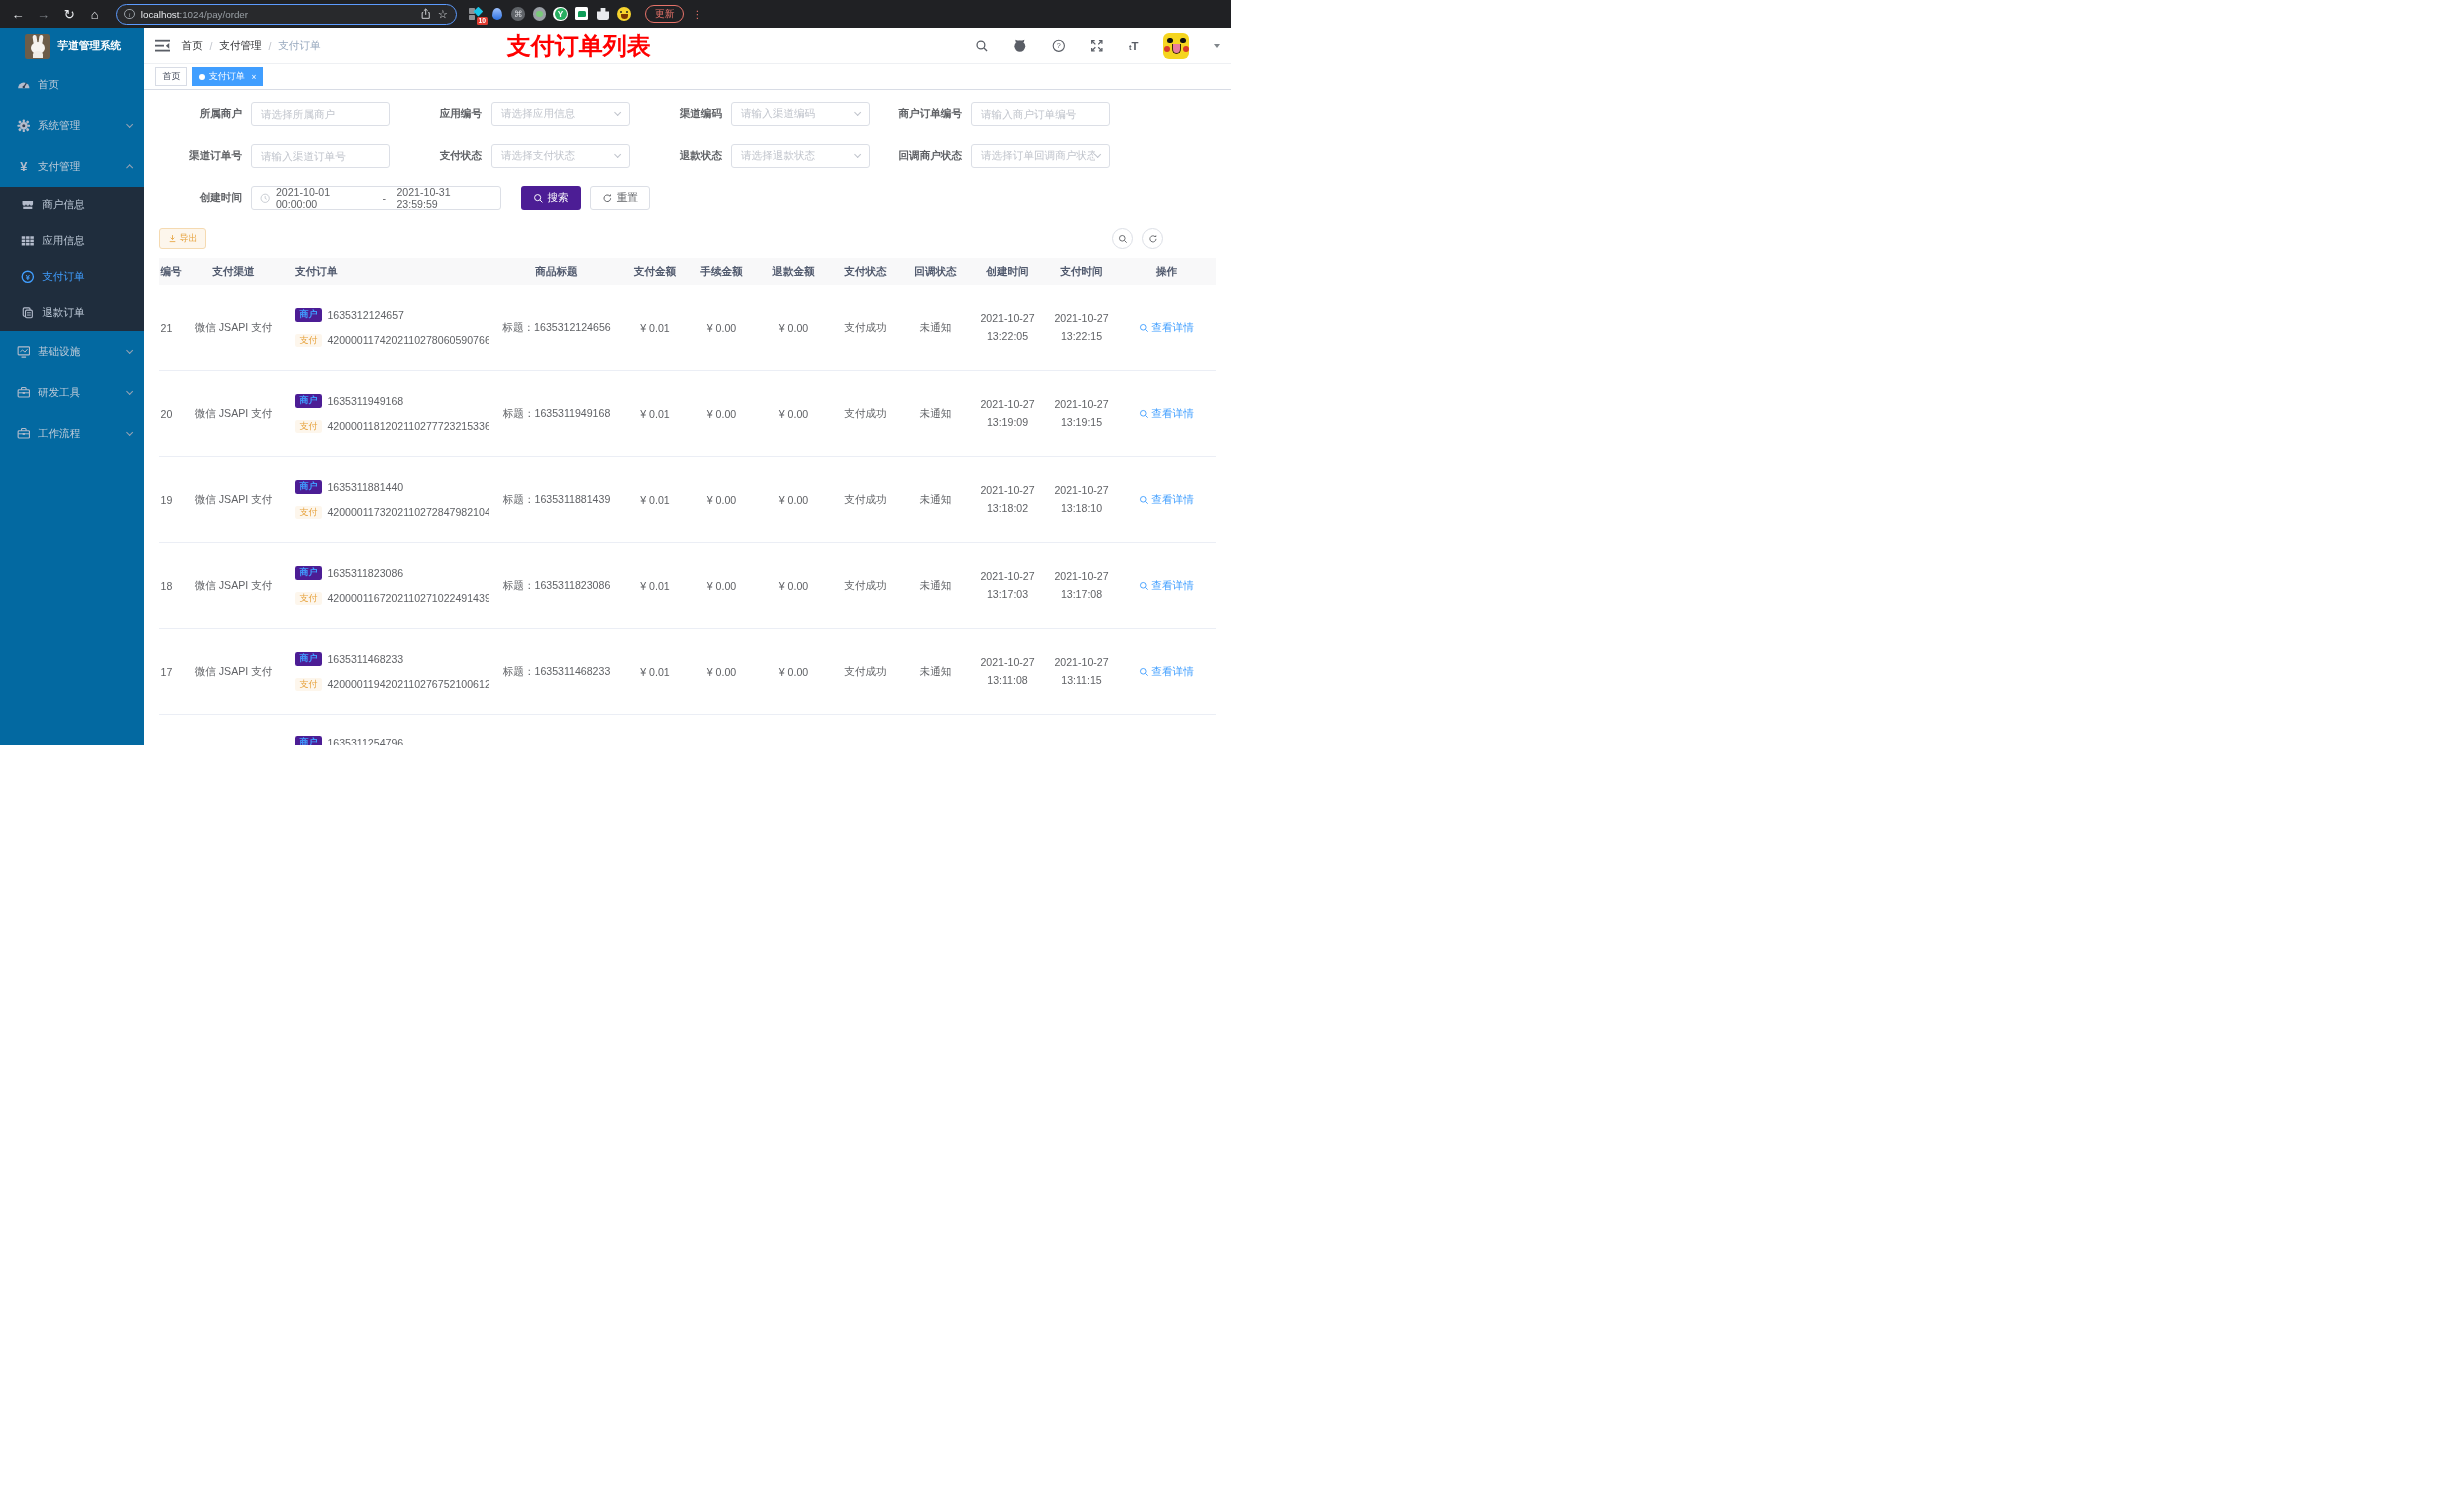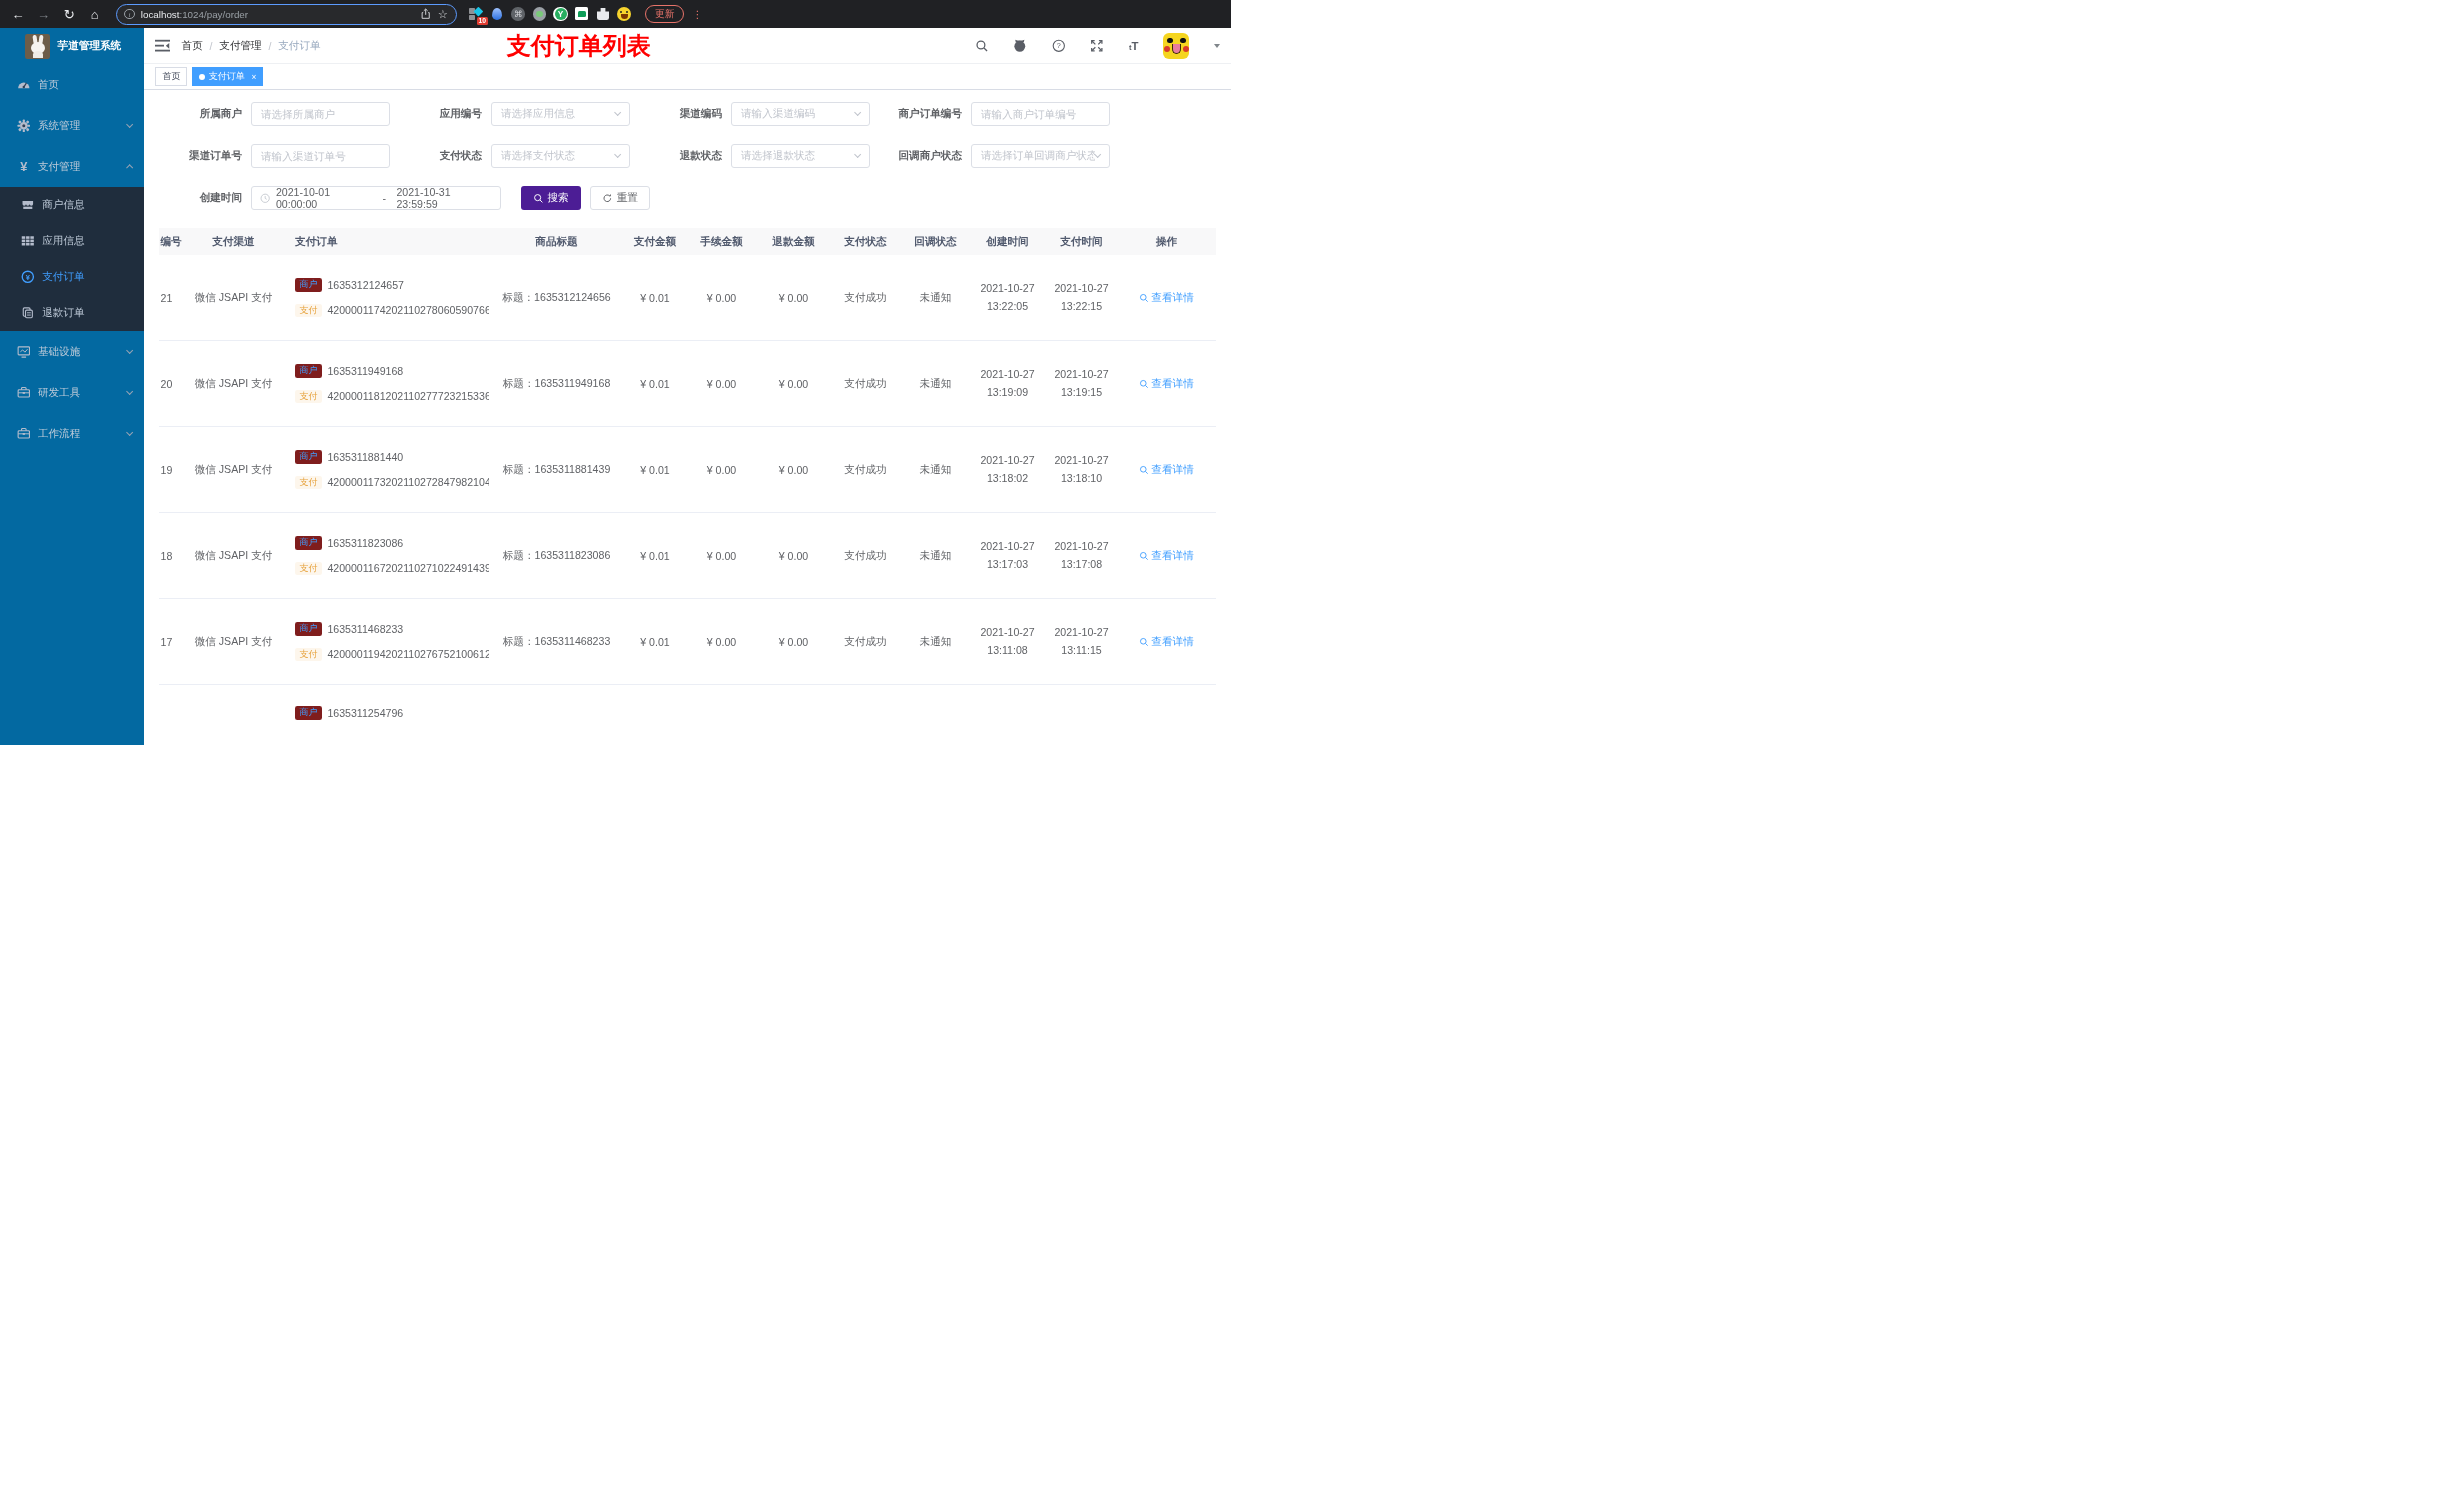--- a/index.html
+++ b/index.html
@@ -115,21 +115,21 @@
   .table { width:1057px; margin-top:9px; font-size:10.6px; }
   .tr-grid { display:grid; grid-template-columns:23.5px 102px 204px 136px 61px 72px 72px 72px 68px 76px 72px 98px; }
   .thead { background:#f8f8f9; height:27px; align-items:center; color:#515a6e; font-weight:700; }
   .th,.td { padding:0 1.5px; text-align:center; overflow:hidden; white-space:nowrap; }
   .th.al,.td.al { text-align:left; }
   .th.pl,.td.pl { padding-left:10.6px; text-align:left; }
   .tbody-row { height:86px; align-items:center; border-bottom:0.8px solid #ebeef5; }
   .td.c-ord { display:flex; flex-direction:column; justify-content:center; gap:12px; height:100%; }
   .ordline { display:flex; align-items:center; gap:5.3px; }
   .tag { font-size:9px; line-height:13.6px; padding:0 4.5px; border-radius:2.3px; flex:0 0 auto; }
-  .tag-blue { background:#7f1d1d; color:#409eff; }
+  .tag-blue { background:#4c1d95; color:#409eff;font-weight:bold; }
   .tag-orange { background:#fdf6ec; color:#e6a23c; }
   .dt { line-height:17.4px; }
   .view-link { color:#409eff; display:inline-flex; align-items:center; gap:2.3px; cursor:pointer; text-decoration:none; }
   .view-link .btn-ic { width:9.8px; height:9.8px; }
   .partial .c-ord { justify-content:flex-start; padding-top:21px; }
 </style>
 </head>
 <body>
 
 <svg width="0" height="0" style="position:absolute;font-size:14px">
@@ -501,20 +501,40 @@
           <span>搜索</span>
         </button>
         <button class="btn btn-plain">
           <svg class="btn-ic" viewBox="0 0 14 14" width="10.6" height="10.6">
               <use href="#i-refresh"></use>
             </svg>
           <span>重置</span>
         </button>
       </div>
 
+      <div class="toolbar-row">
+        <button class="btn-export">
+          <svg class="btn-ic" viewBox="0 0 12 12" width="9" height="9">
+              <use href="#i-download"></use>
+            </svg>
+          <span>导出</span>
+        </button>
+        <div class="tool-circles">
+          <div class="circle-btn">
+              <svg class="btn-ic" viewBox="0 0 13 13" width="9.8" height="9.8">
+                <use href="#i-search"></use>
+              </svg>
+            </div>
+          <div class="circle-btn">
+              <svg class="btn-ic" viewBox="0 0 13 13" width="9.8" height="9.8">
+                <use href="#i-refresh"></use>
+              </svg>
+            </div>
+        </div>
+      </div>
 
       <div class="table">
         <div class="tr-grid thead">
           <div class="th al">编号</div>
           <div class="th">支付渠道</div>
           <div class="th pl">支付订单</div>
           <div class="th">商品标题</div>
           <div class="th">支付金额</div>
           <div class="th">手续金额</div>
           <div class="th">退款金额</div>

